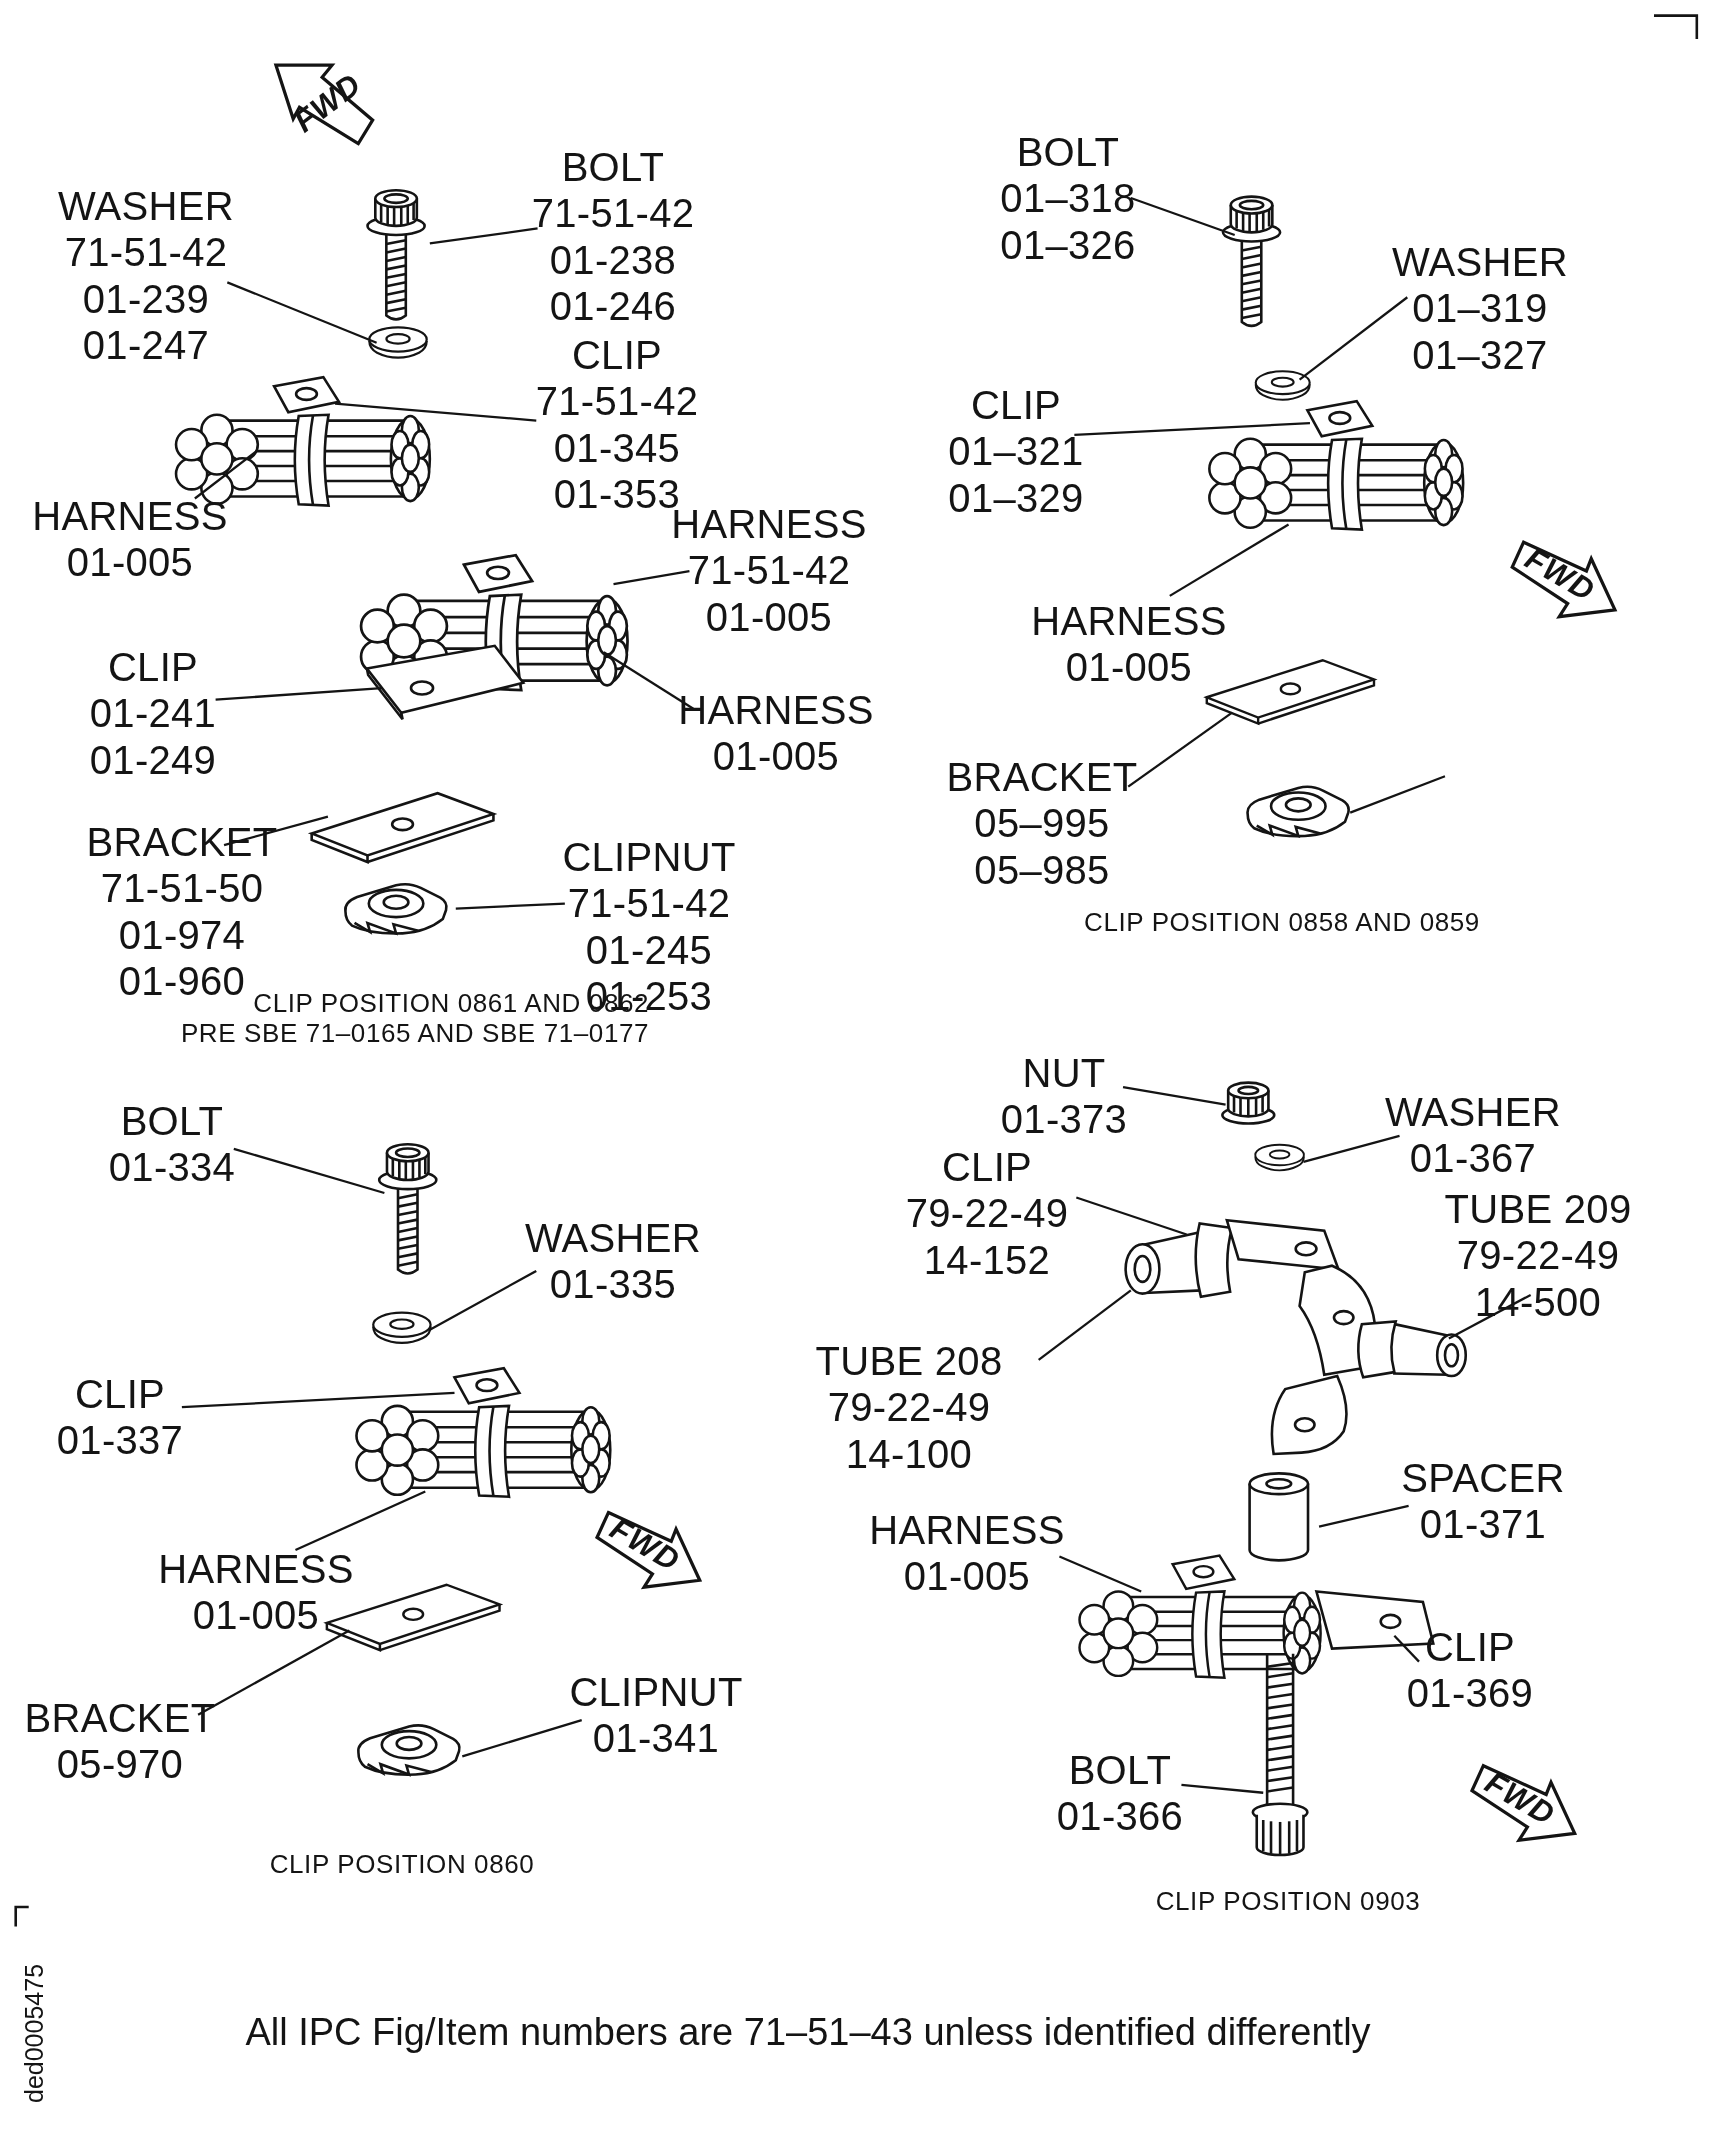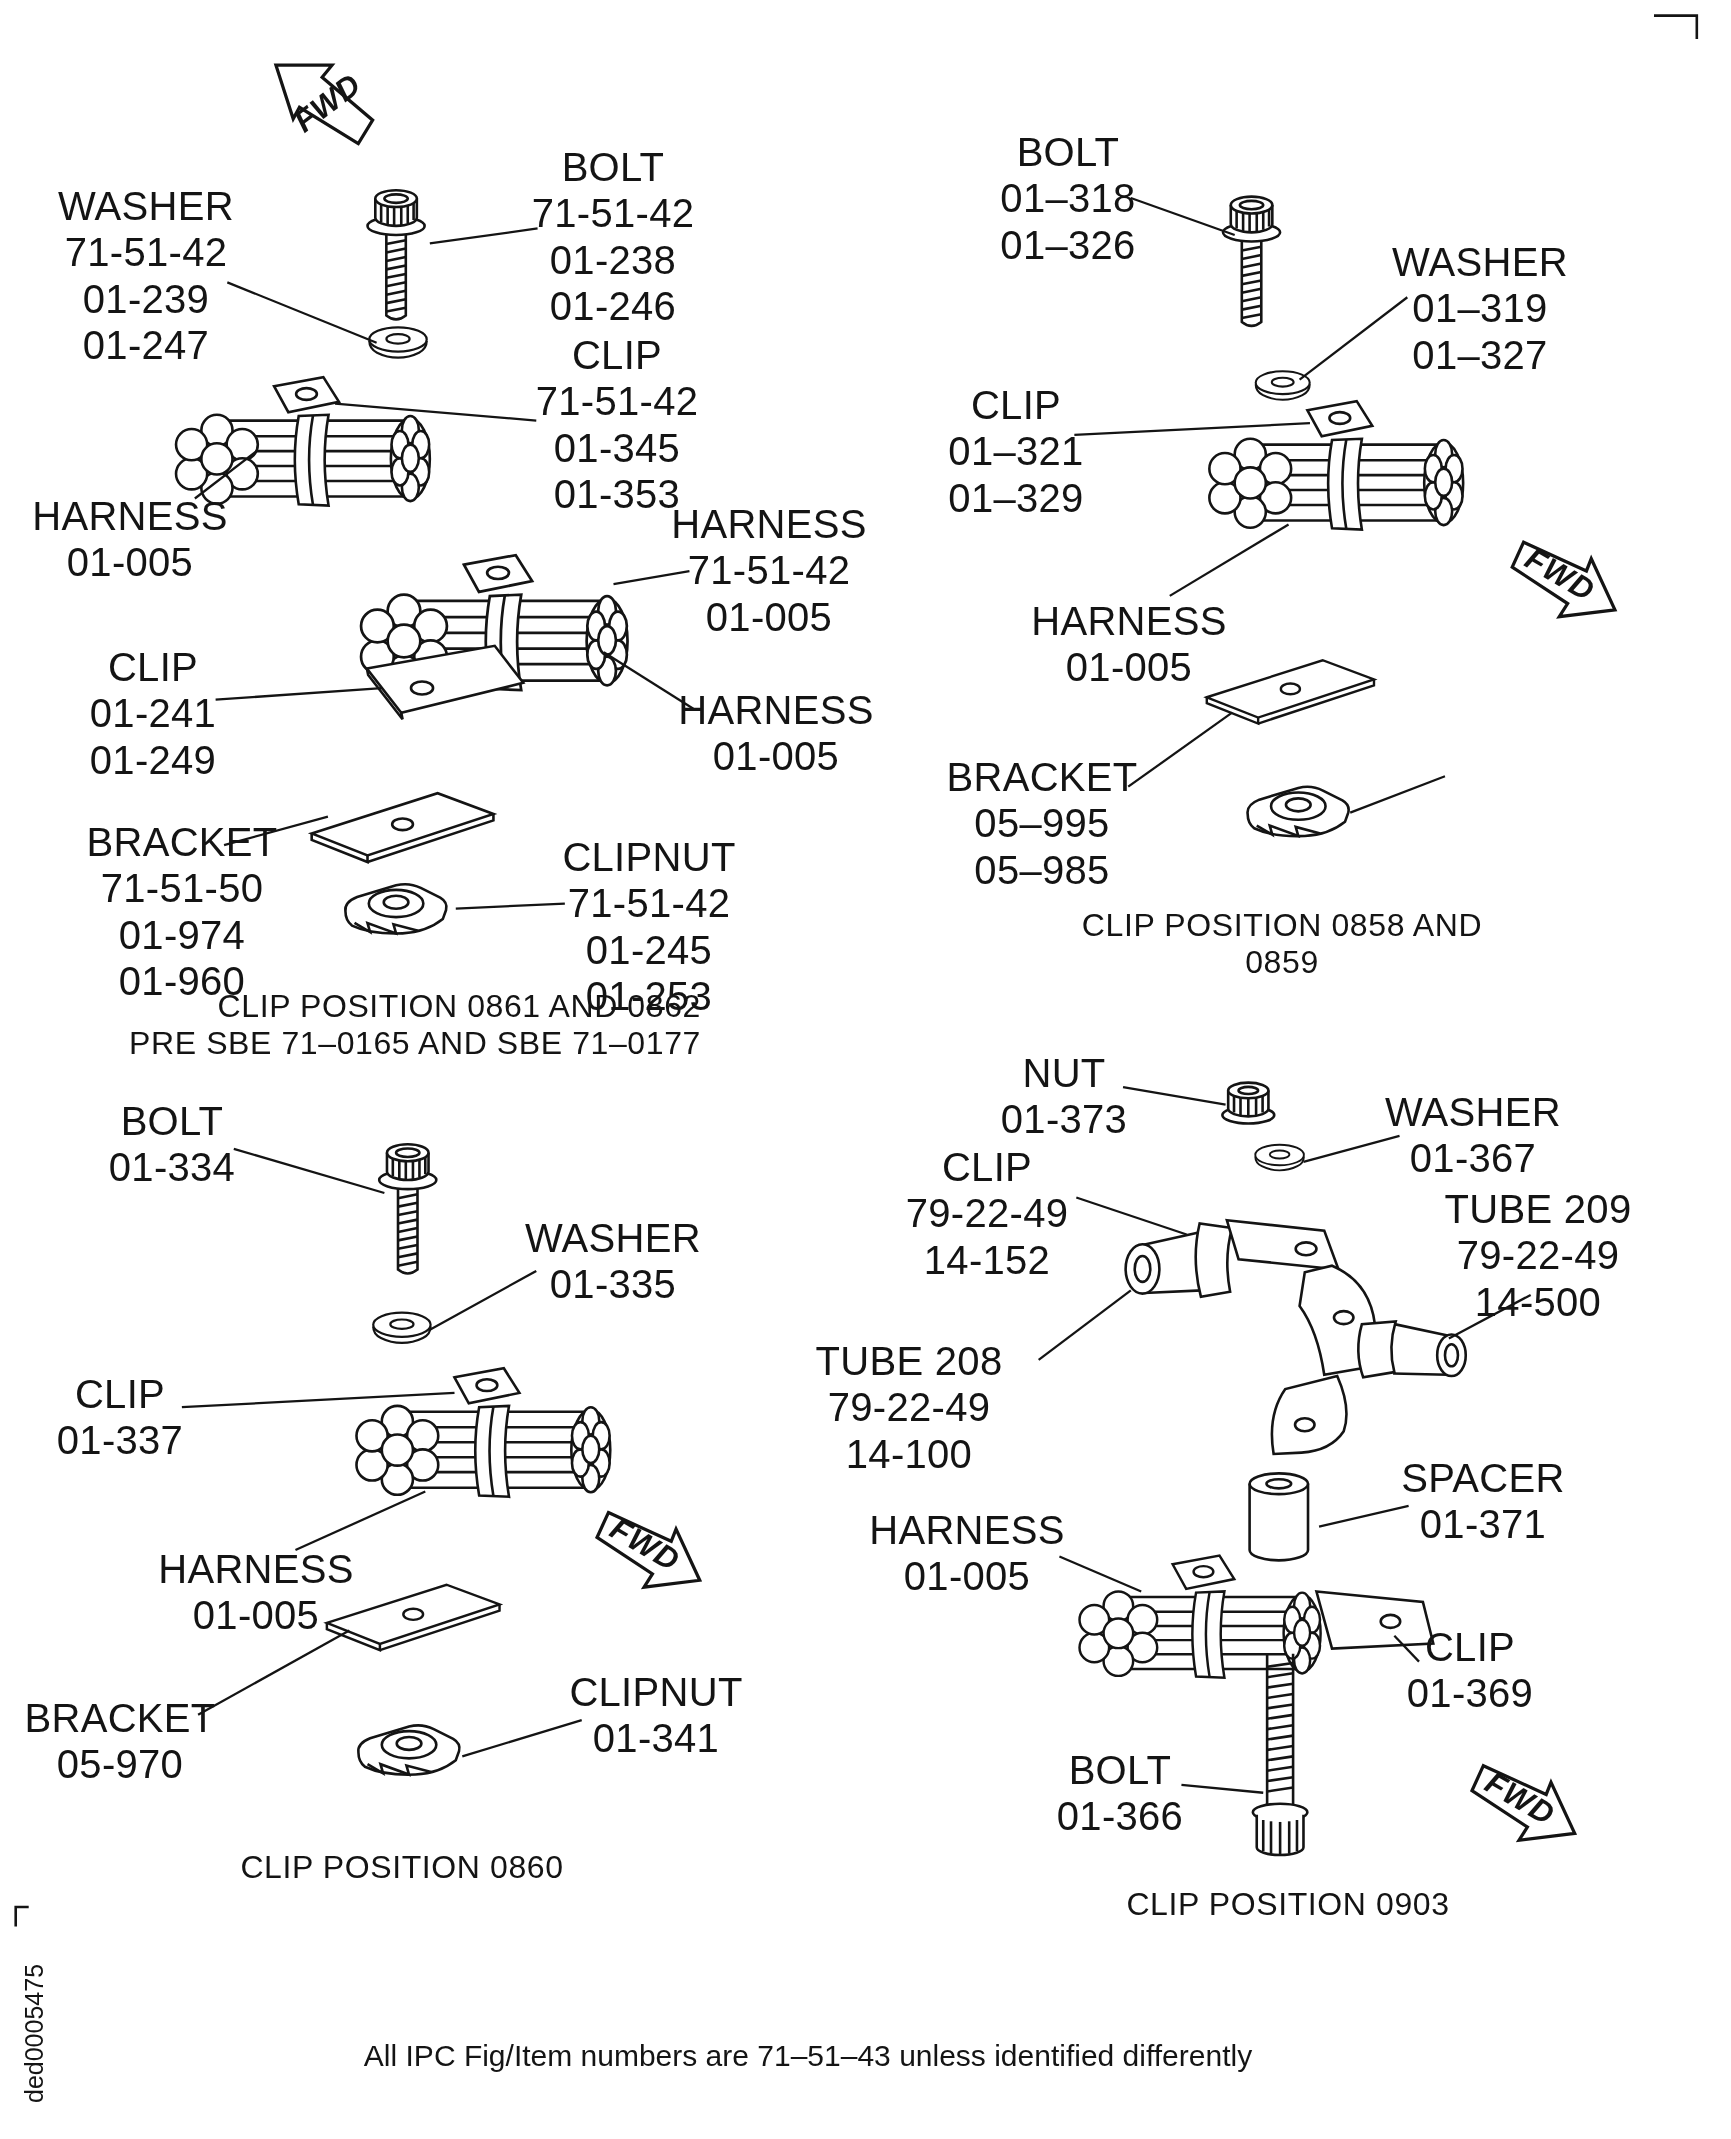--- a/index.html
+++ b/index.html
@@ -16,37 +16,36 @@
   svg.art { position:absolute; left:0; top:0; }
   .label {
     position:absolute;
     transform:translateX(-50%);
     text-align:center;
     white-space:pre-line;
     font-size:40px;
     line-height:1.16;
     letter-spacing:0.3px;
   }
-  .caption { font-size:32px; letter-spacing:0.6px; }
+  .caption { font-size:26px; letter-spacing:0.6px; }
   .fwd {
     position:absolute;
     font-size:31px;
     font-weight:bold;
     font-style:italic;
     letter-spacing:1.3px;
     transform:translate(-50%,-50%) rotate(30deg);
   }
   .footer {
     position:absolute;
     left:808px;
     top:2011px;
     transform:translateX(-50%);
-    font-size:30px;
+    font-size:38px;
     white-space:nowrap;
-    margin-top:28px;
   }
   .docid {
     position:absolute;
     left:19.5px;
     top:2103px;
     font-size:25px;
     transform:rotate(-90deg);
     transform-origin:0 0;
     white-space:nowrap;
   }

